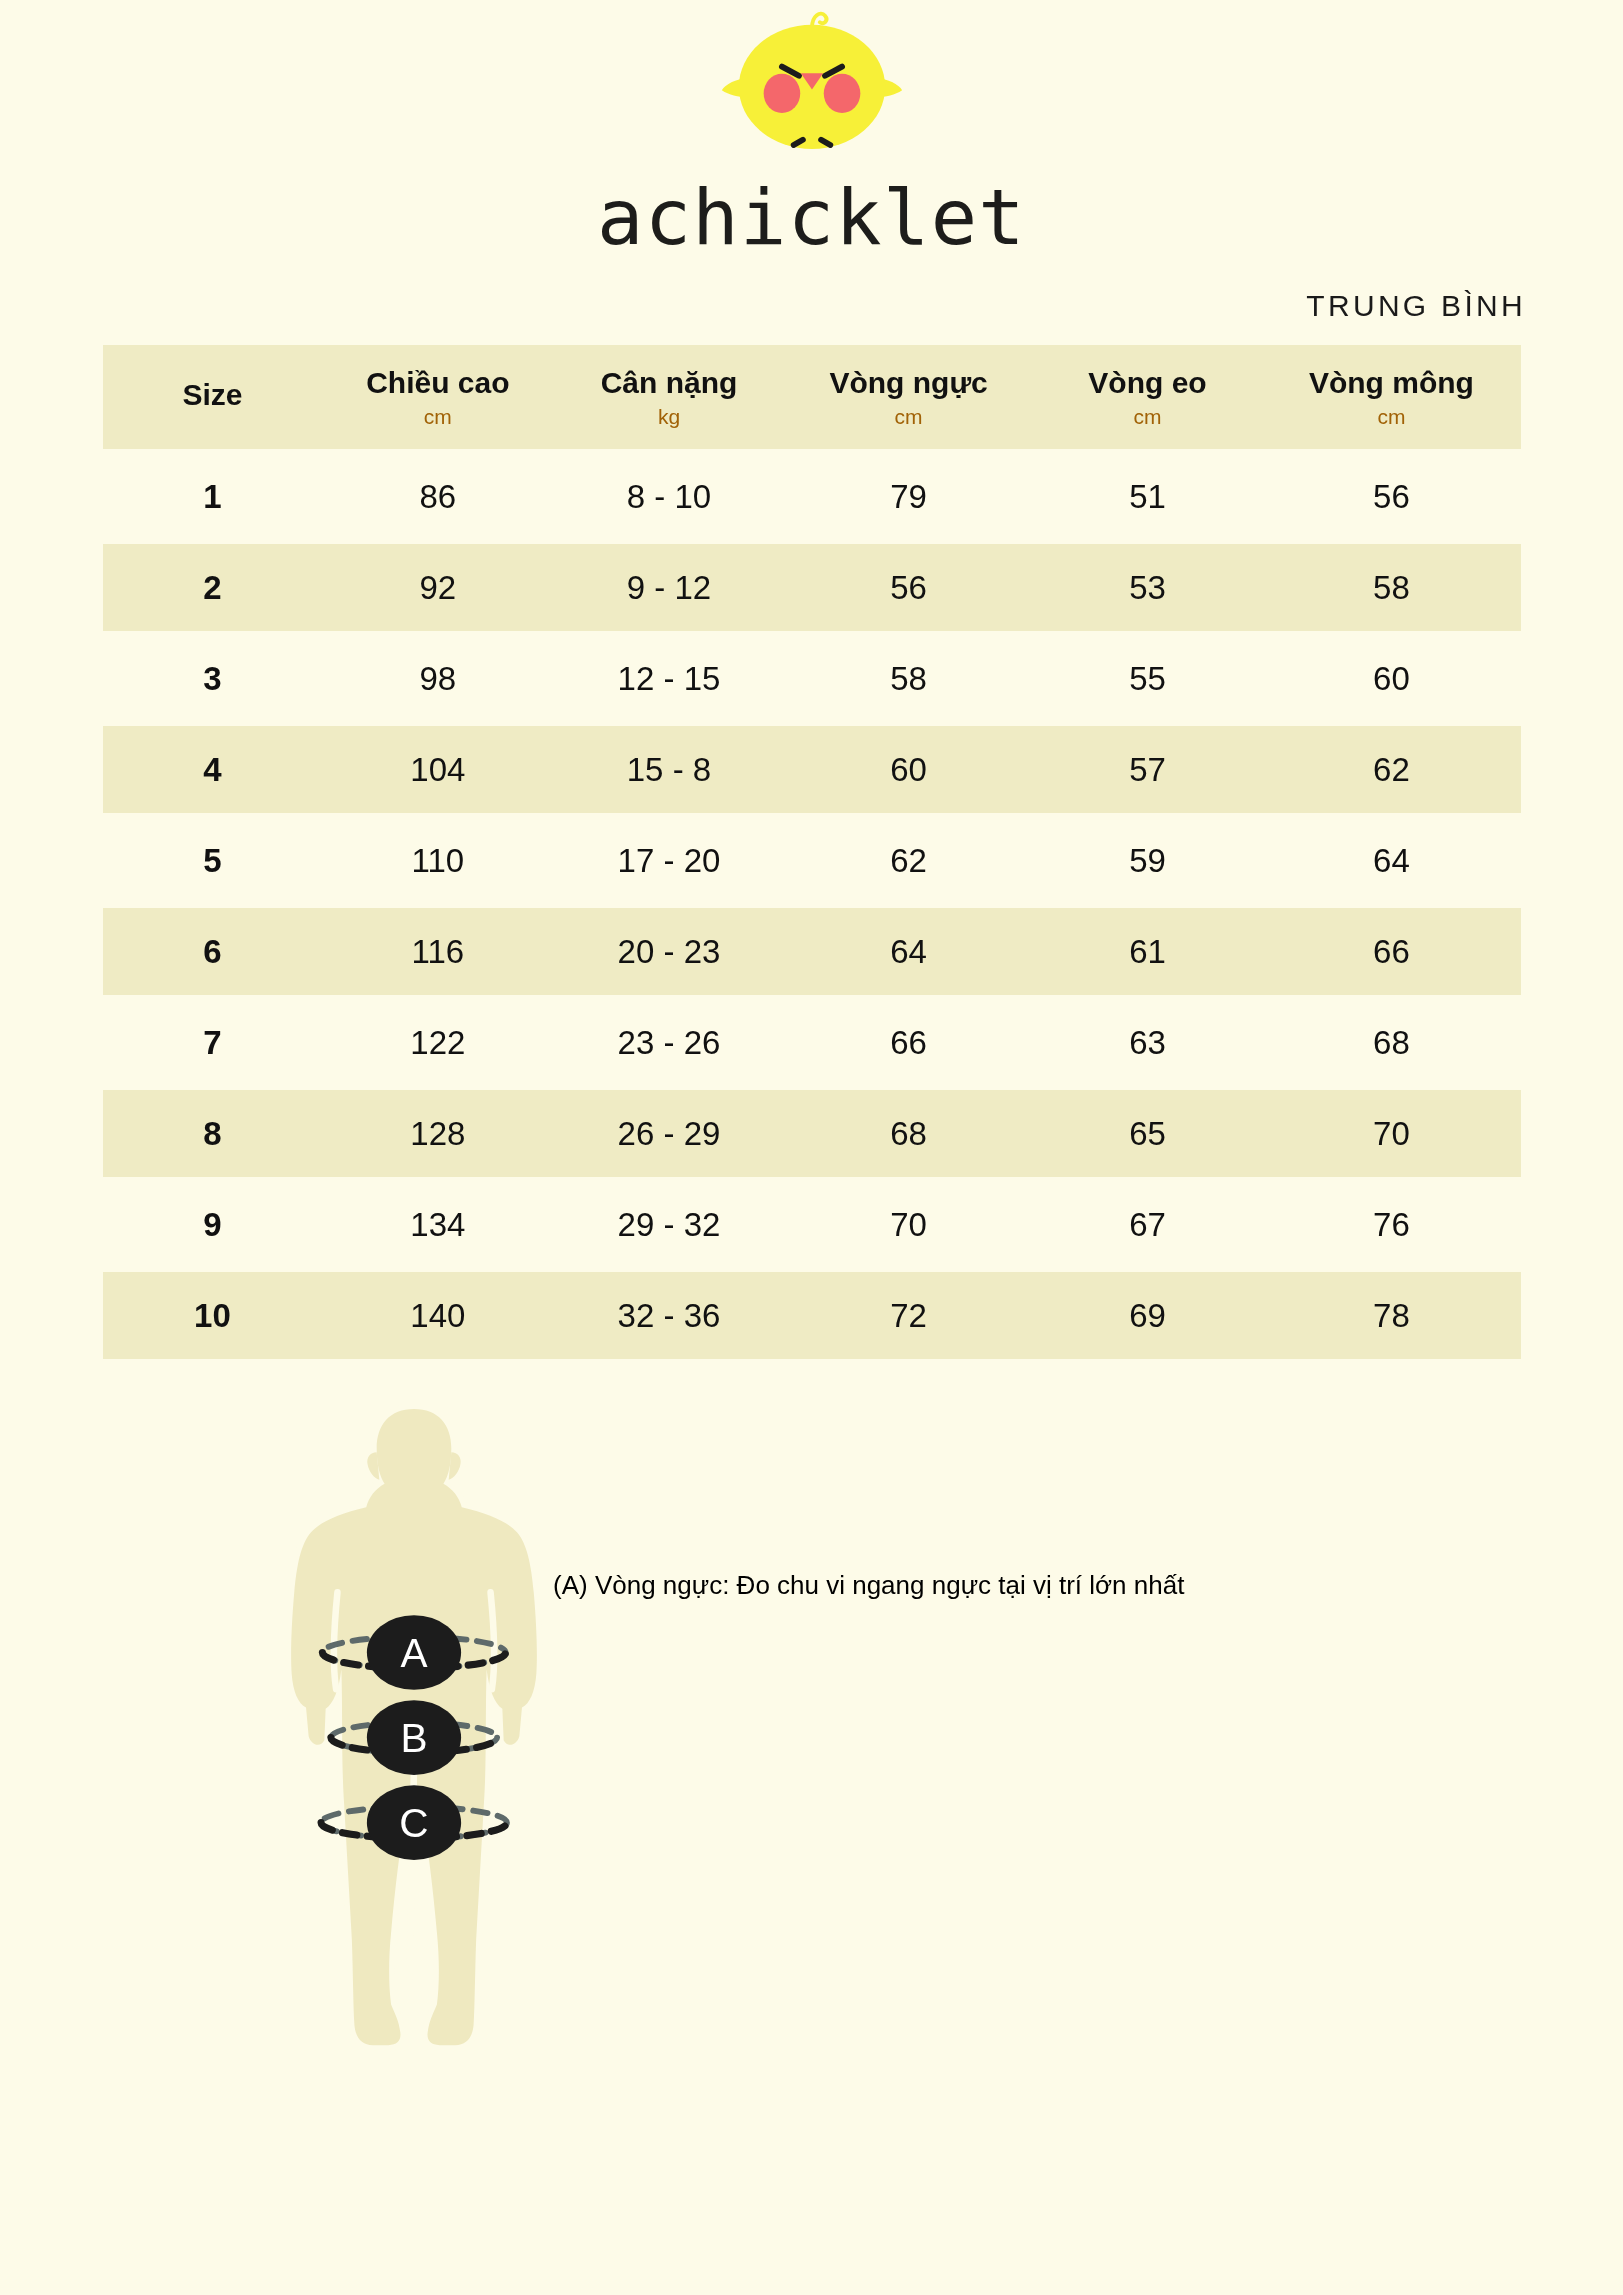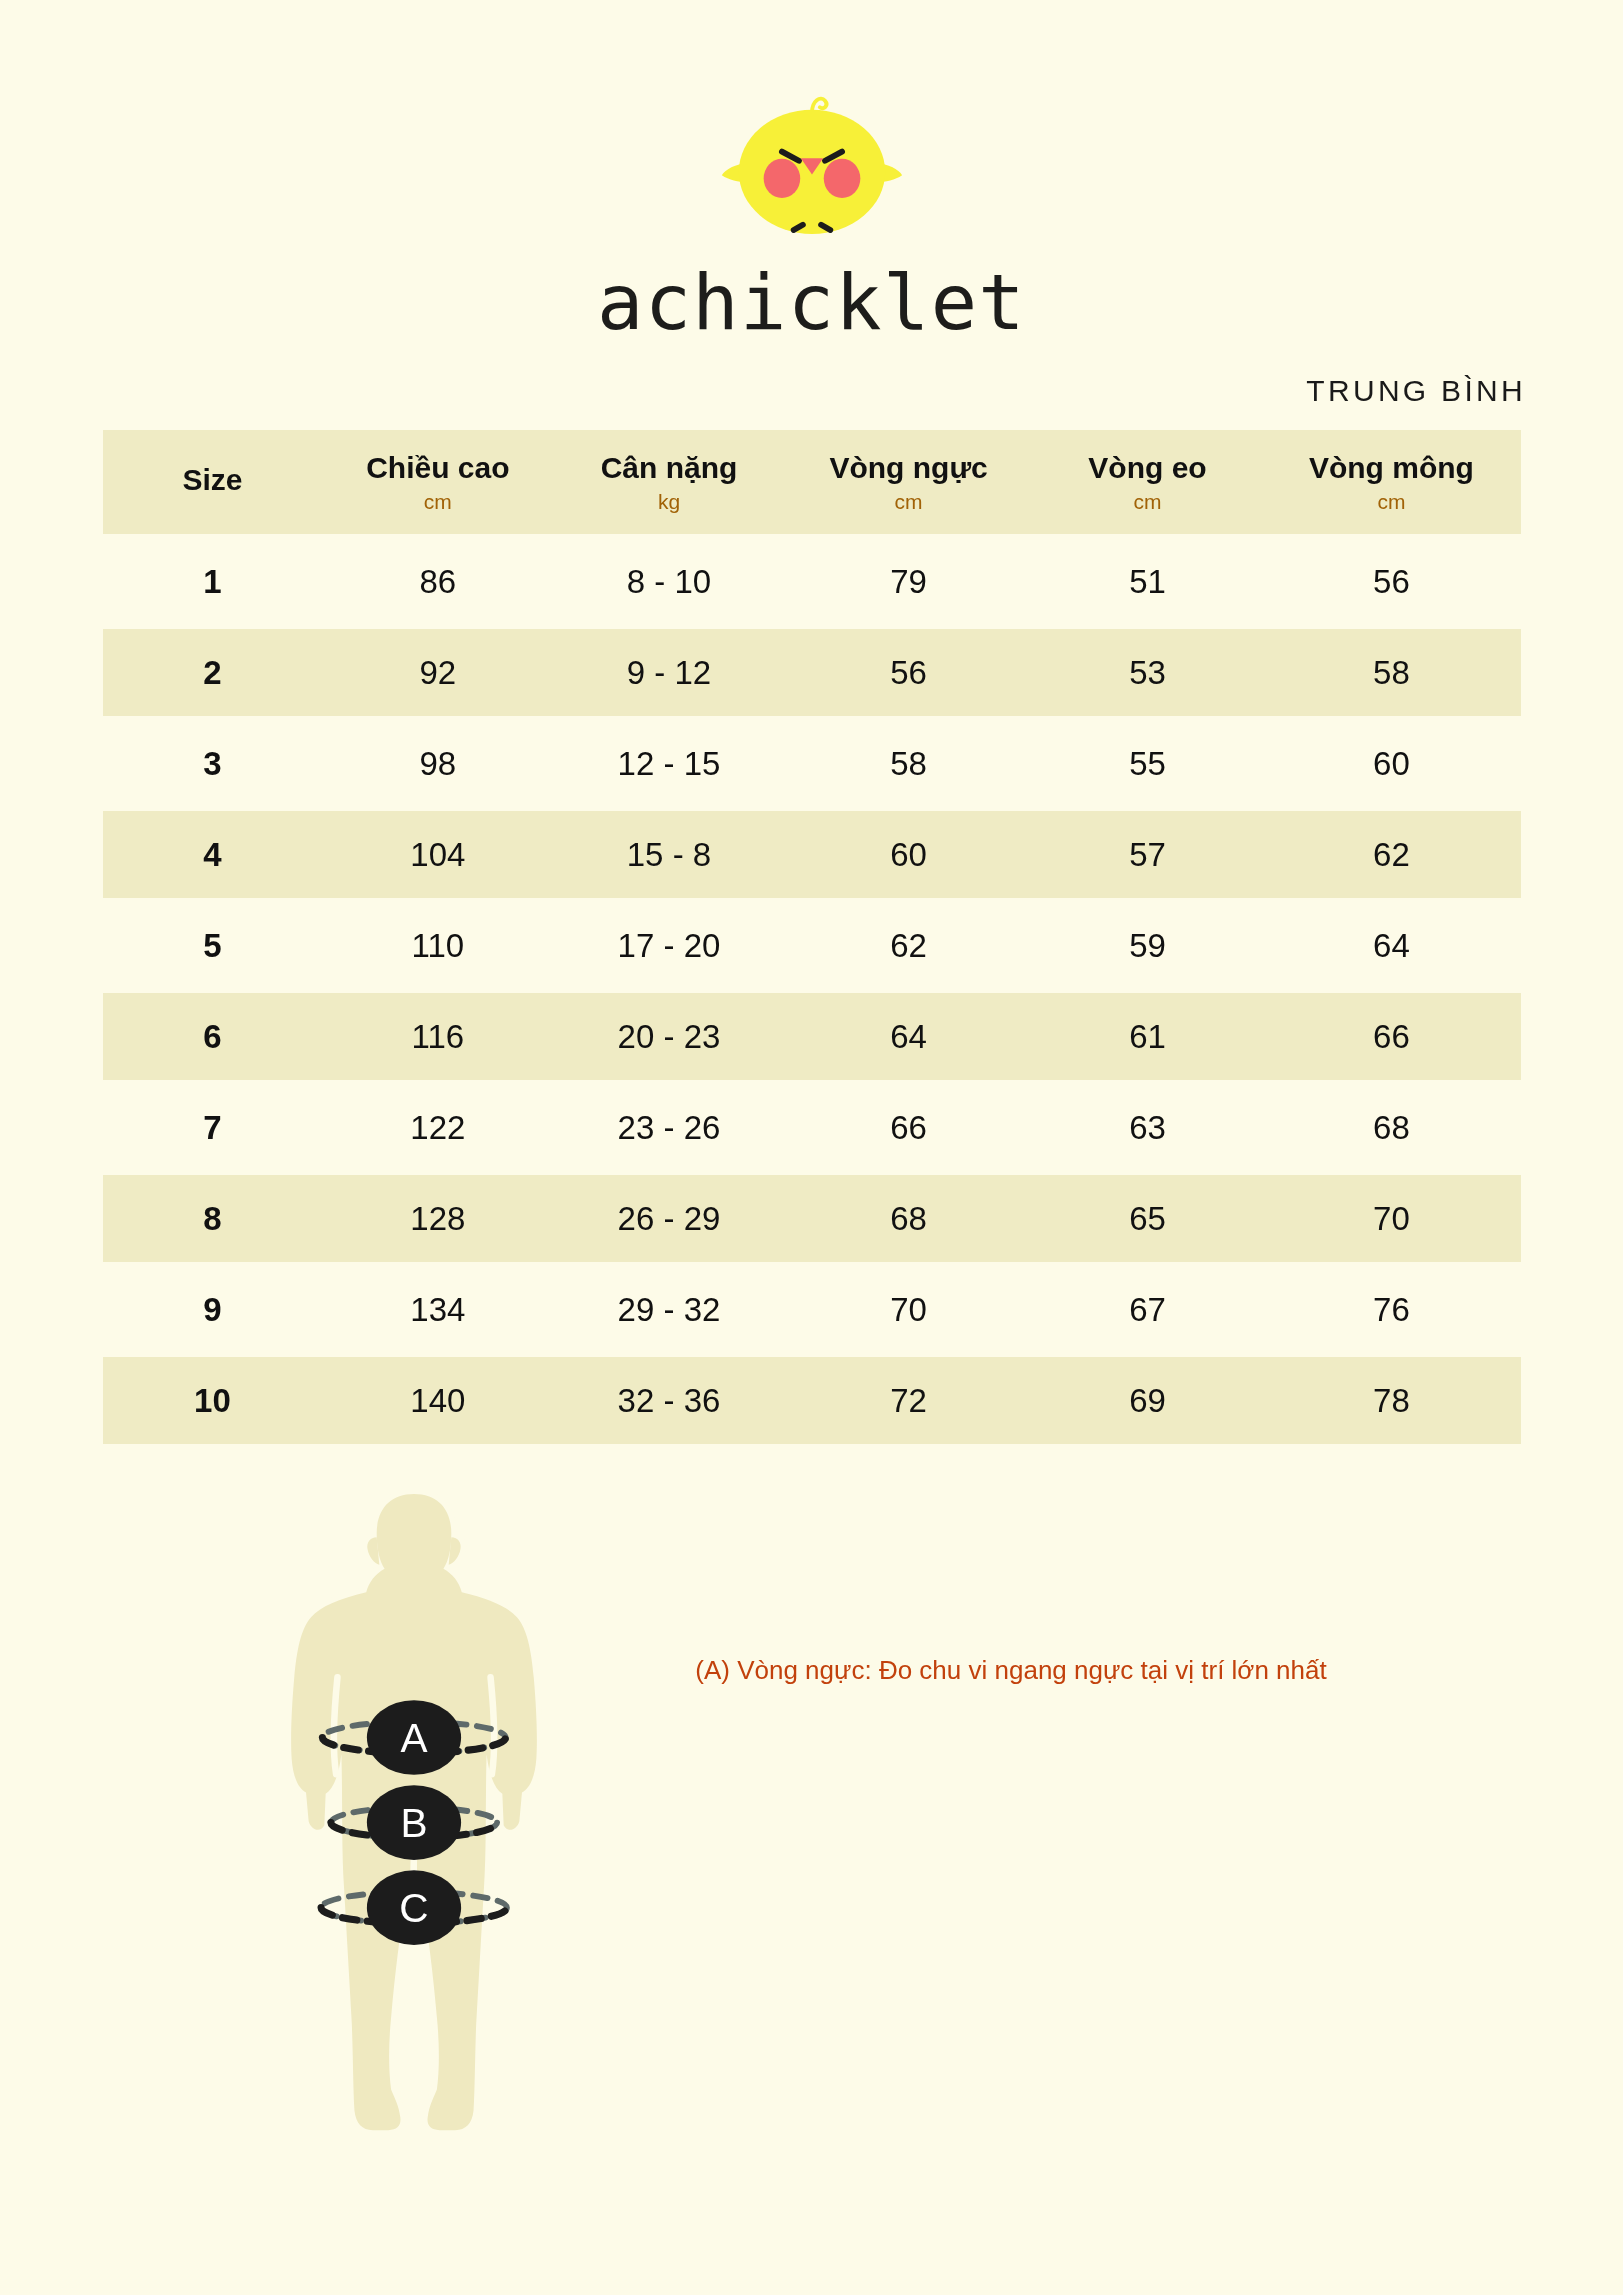--- a/index.html
+++ b/index.html
@@ -13,21 +13,20 @@
     background: #FDFBE8;
     font-family: "Liberation Sans", sans-serif;
     color: #1a1a1a;
     overflow: hidden;
     position: relative;
   }
 
   
   .logo-block {
     width: 100%;
-    padding-top: 85px;
     display: flex;
     flex-direction: column;
     align-items: center;
   }
 
   .chick-icon { width: 196px; height: 170px; display:block; }
 
   .brand-wordmark {
     font-family: "DejaVu Sans Mono", "Liberation Mono", monospace;
     font-size: 77px;
@@ -123,24 +122,23 @@
 
   .guide-text {
     position: absolute;
     left: 553px;
     top: 175px;
     width: 916px;
   }
   .guide-line {
     font-size: 26px;
     line-height: 1.12;
-    color: #c2410c;
+    color: #000000;
     margin-bottom: 29px;
     white-space: nowrap;
-    text-align: center;
   }
   .guide-note {
     margin-top: 30px;
     font-size: 26px;
     line-height: 1.46;
     color: #141414;
   }
 </style>
 </head>
 <body>

